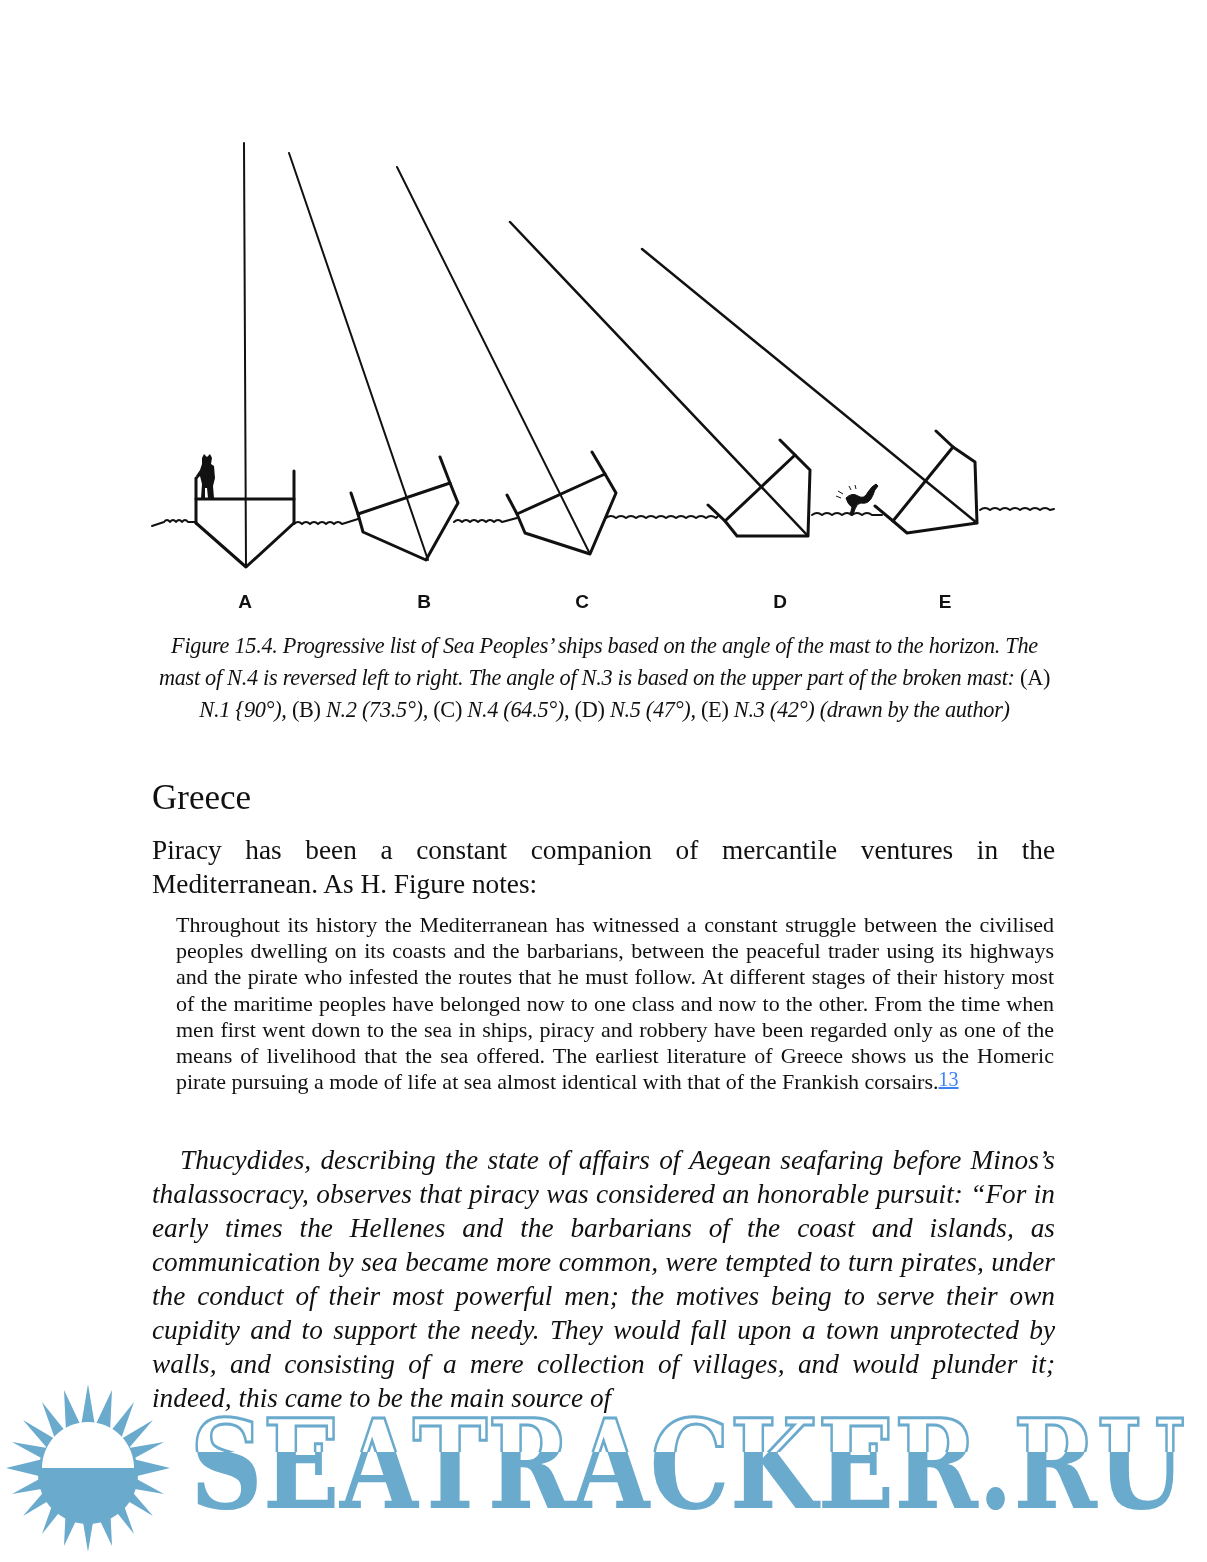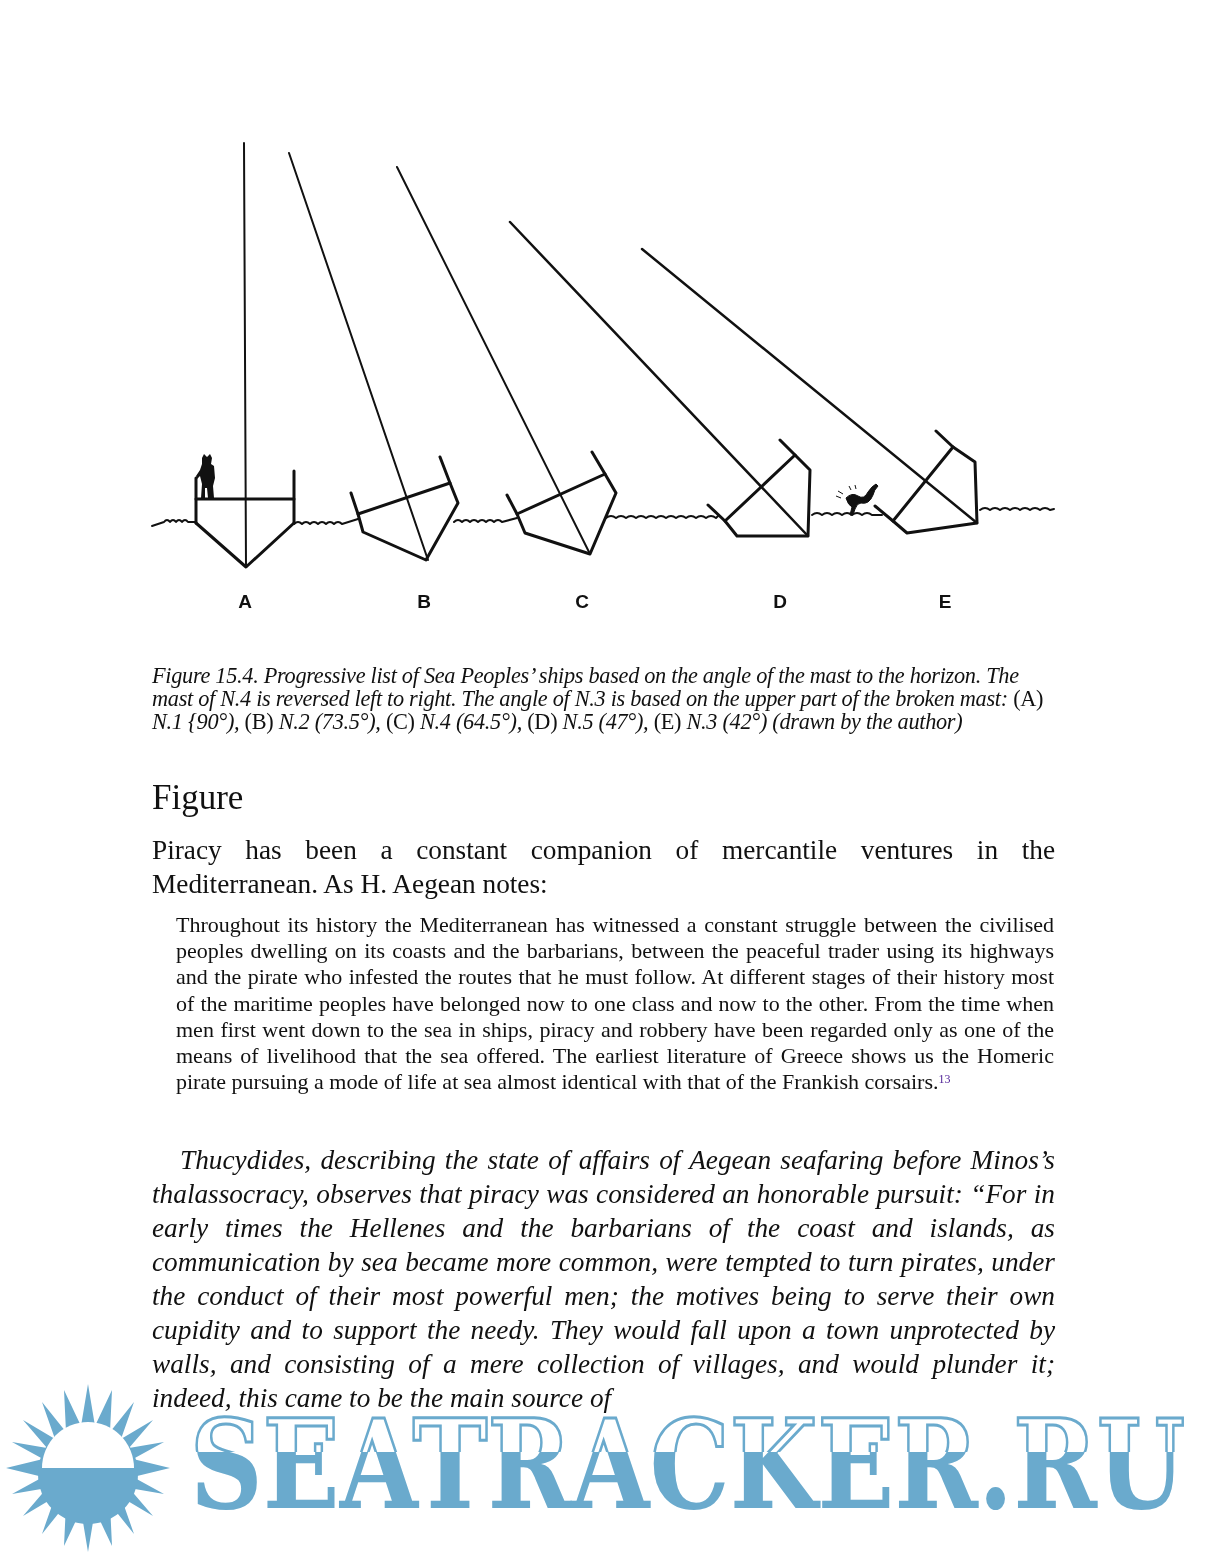--- a/index.html
+++ b/index.html
@@ -1,25 +1,25 @@
 <!DOCTYPE html>
 <html><head>
 <meta charset="utf-8">
 <style>
   html, body { margin: 0; padding: 0; background: #ffffff; }
   body { width: 1207px; height: 1562px; position: relative; overflow: hidden; font-family: "Liberation Serif", "DejaVu Serif", serif; color: #111; }
   #figure { position: absolute; left: 0; top: 0; width: 1207px; height: 625px; }
   .fig-label { position: absolute; top: 591px; font-family: "Liberation Sans", "DejaVu Sans", sans-serif; font-weight: bold; font-size: 19px; transform: translateX(-50%); }
-  #caption { position: absolute; left: 152px; top: 664px; width: 905px; font-style: italic; font-size: 22.3px; line-height: 23px; letter-spacing: -0.3px; }
+  #caption { position: absolute; left: 152px; top: 630px; width: 905px; font-style: italic; font-size: 22.3px; line-height: 32px; letter-spacing: -0.3px; text-align: center; }
   #caption .up { font-style: normal; }
   #heading { position: absolute; left: 152px; top: 778px; font-size: 35px; font-weight: normal; margin: 0; }
   .body-p { position: absolute; left: 152px; width: 903px; font-size: 27.3px; line-height: 34px; text-align: justify; margin: 0; }
   #intro { top: 833px; }
   #quote { position: absolute; left: 176px; top: 912px; width: 878px; font-size: 22px; line-height: 26.2px; text-align: justify; margin: 0; }
-  #quote sup { color: #4c1d95; font-size: 12px; vertical-align: top; position: relative; top: -3px; }
+  #quote sup { color: #3b82f6; font-size: 20px; vertical-align: top; position: relative; top: -3px; text-decoration: underline; }
   #thuc { top: 1143px; text-indent: 28px; font-style: italic; }
   #watermark { position: absolute; left: 0; top: 1380px; width: 1207px; height: 182px; }
 </style>
 </head>
 <body>
 
 <svg id="figure" viewBox="0 0 1207 625" xmlns="http://www.w3.org/2000/svg">
   <g fill="none" stroke="#111" stroke-linecap="round" stroke-linejoin="round">
 
     <g stroke-width="2">
@@ -78,23 +78,23 @@
 </svg>
 
 <span class="fig-label" style="left:245px">A</span>
 <span class="fig-label" style="left:424px">B</span>
 <span class="fig-label" style="left:582px">C</span>
 <span class="fig-label" style="left:780px">D</span>
 <span class="fig-label" style="left:945px">E</span>
 
 <div id="caption"><span>Figure 15.4. Progressive list of Sea Peoples’ ships based on the angle of the mast to the horizon. The mast of N.4 is reversed left to right. The angle of N.3 is based on the upper part of the broken mast: </span><span class="up">(A) </span><span>N.1 {90°), </span><span class="up">(B) </span><span>N.2 (73.5°), </span><span class="up">(C) </span><span>N.4 (64.5°), </span><span class="up">(D) </span><span>N.5 (47°), </span><span class="up">(E) </span><span>N.3 (42°) (drawn by the author)</span></div>
 
-<h2 id="heading">Figure</h2>
+<h2 id="heading">Greece</h2>
 
-<p id="intro" class="body-p">Piracy has been a constant companion of mercantile ventures in the Mediterranean. As H. Aegean notes:</p>
+<p id="intro" class="body-p">Piracy has been a constant companion of mercantile ventures in the Mediterranean. As H. Figure notes:</p>
 
 <p id="quote"><span>Throughout its history the Mediterranean has witnessed a constant struggle between the civilised peoples dwelling on its coasts and the barbarians, between the peaceful trader using its highways and the pirate who infested the routes that he must follow. At different stages of their history most of the maritime peoples have belonged now to one class and now to the other. From the time when men first went down to the sea in ships, piracy and robbery have been regarded only as one of the means of livelihood that the sea offered. The earliest literature of Greece shows us the Homeric pirate pursuing a mode of life at sea almost identical with that of the Frankish corsairs.</span><sup>13</sup></p>
 
 <p id="thuc" class="body-p">Thucydides, describing the state of affairs of Aegean seafaring before Minos’s thalassocracy, observes that piracy was considered an honorable pursuit: “For in early times the Hellenes and the barbarians of the coast and islands, as communication by sea became more common, were tempted to turn pirates, under the conduct of their most powerful men; the motives being to serve their own cupidity and to support the needy. They would fall upon a town unprotected by walls, and consisting of a mere collection of villages, and would plunder it; indeed, this came to be the main source of</p>
 
 <svg id="watermark" viewBox="0 0 1207 182" xmlns="http://www.w3.org/2000/svg">
   <defs>
     <clipPath id="bottomHalf">
         <rect x="0" y="72" width="1207" height="120"></rect>
       </clipPath>

